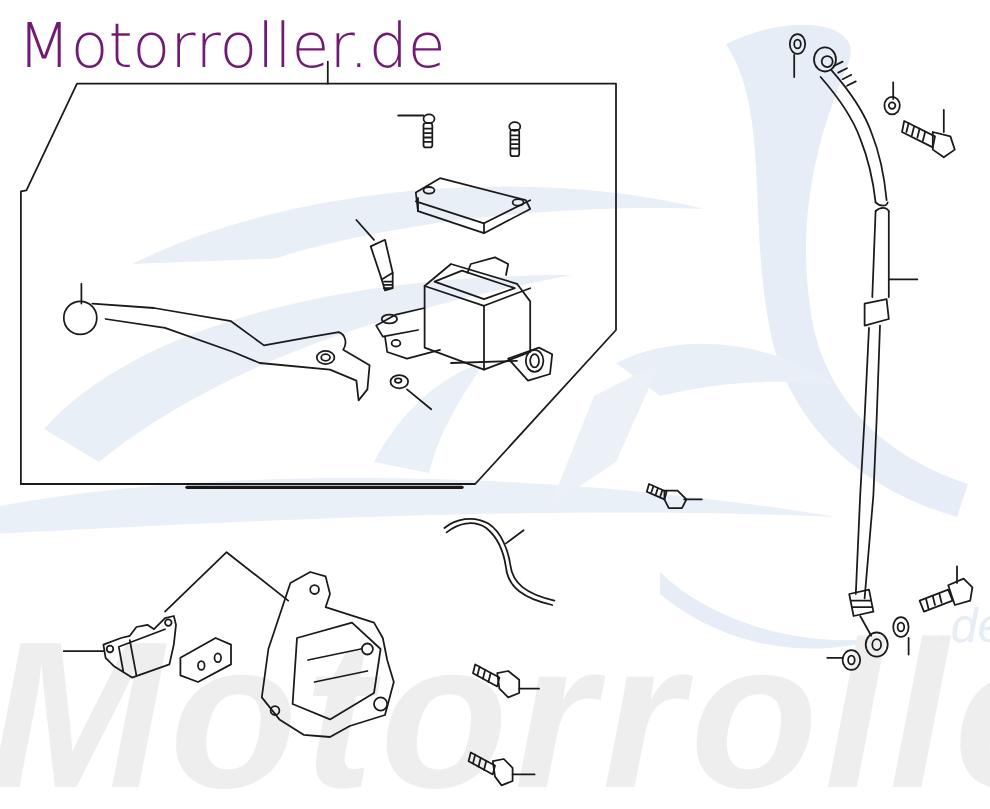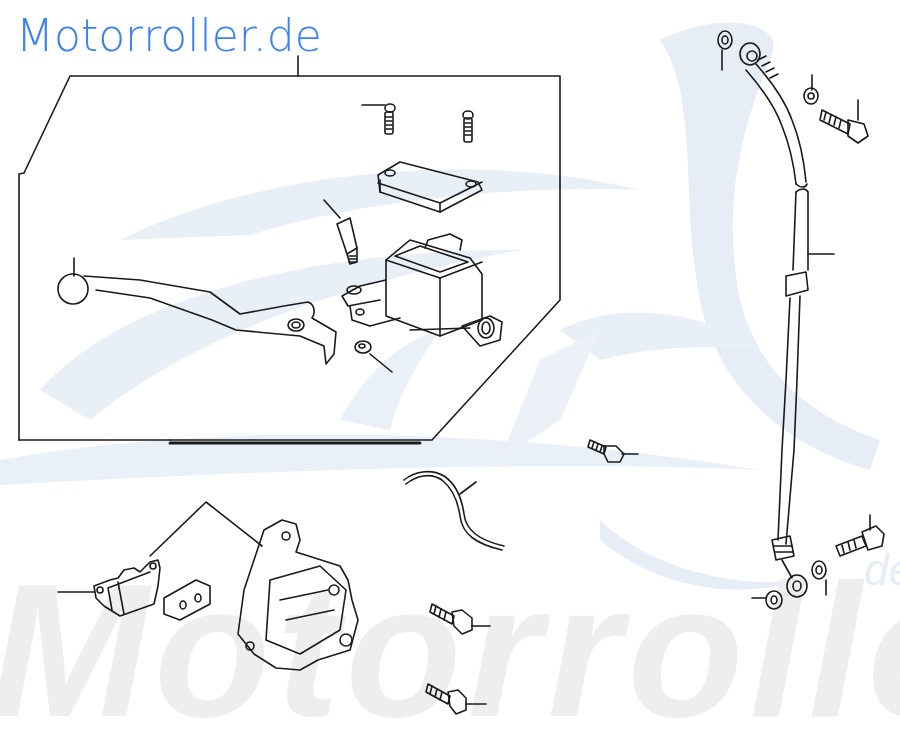--- a/index.html
+++ b/index.html
@@ -1,17 +1,17 @@
 <!DOCTYPE html>
 <html><head>
 <meta charset="utf-8">
 <style>
   html, body { margin: 0; padding: 0; background: #ffffff; }
   .stage { position: relative; width: 900px; height: 735px; overflow: hidden; background: #ffffff; font-family: "Liberation Sans", sans-serif; }
-  .wm-top { position: absolute; left: 16px; top: 10px; font-size: 44px; color: #3b82f6; letter-spacing: 0px; font-family: "DejaVu Sans", sans-serif; font-weight: 300; white-space: nowrap; }
+  .wm-top { position: absolute; left: 16px; top: 10px; font-size: 56px; color: #701a75; letter-spacing: 0px; font-family: "DejaVu Sans", sans-serif; font-weight: 300; white-space: nowrap; }
   .wm-bottom { position: absolute; left: -10px; top: 555px; font-size: 190px; font-weight: bold; font-style: italic; color: #eeeeee; letter-spacing: 6px; font-family: "Liberation Sans", sans-serif; white-space: nowrap; line-height: 1; }
   .wm-de { position: absolute; left: 852px; top: 545px; font-size: 44px; font-style: italic; color: #e6edf5; font-family: "Liberation Sans", sans-serif; }
   svg.layer { position: absolute; left: 0; top: 0; }
   .part { cursor: pointer; }
 </style>
 </head>
 <body>
 
 <div class="stage">
 

